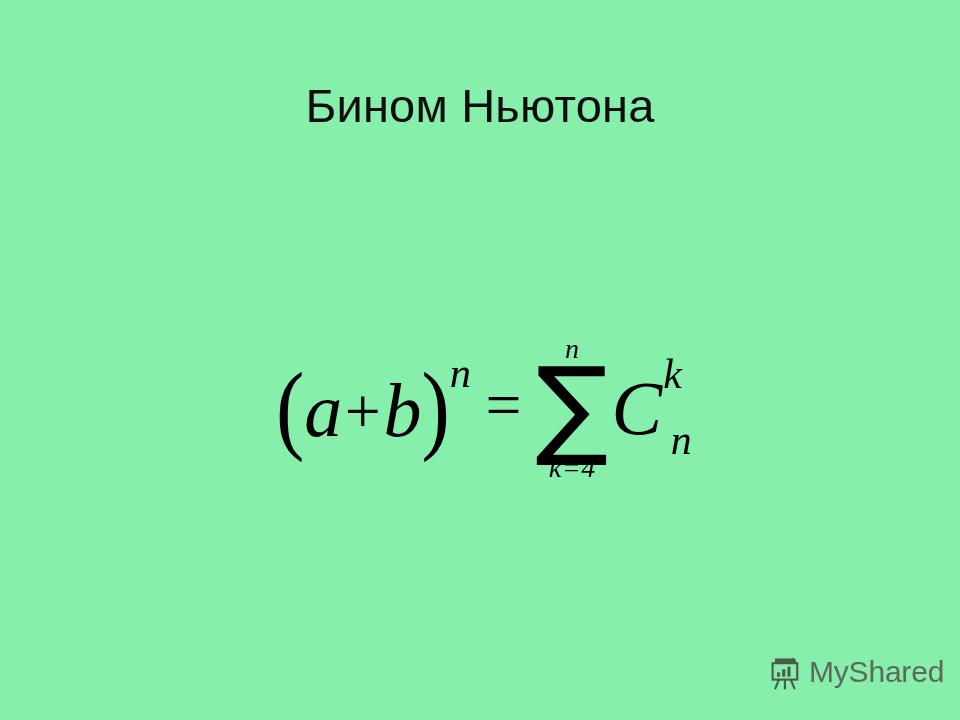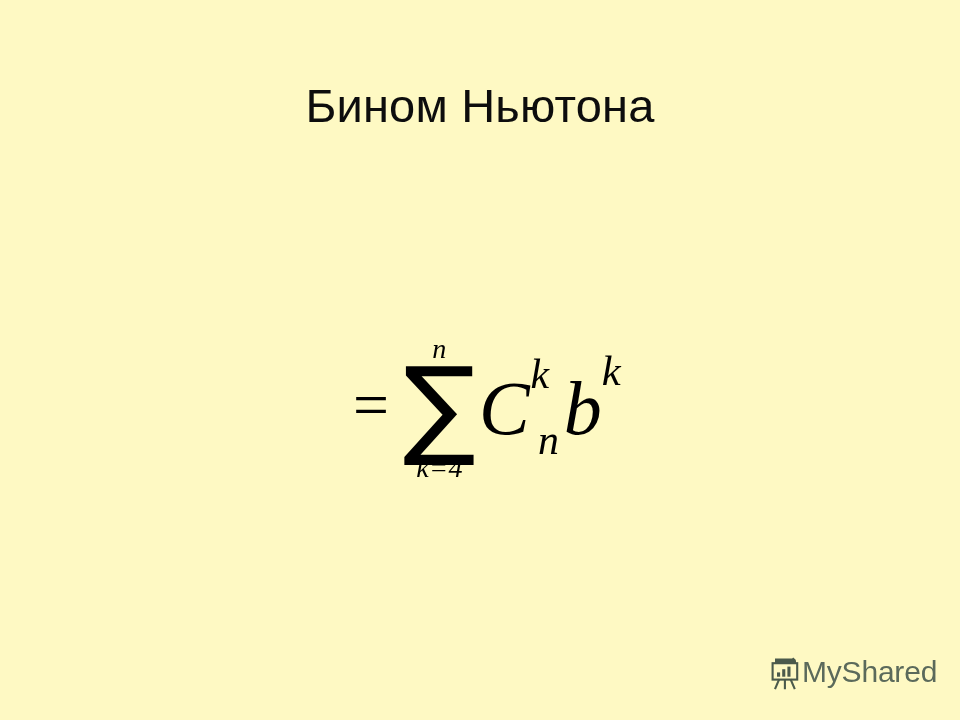--- a/index.html
+++ b/index.html
@@ -11,21 +11,21 @@
     height: 720px;
     background: #ffffff;
     font-family: "Liberation Sans", sans-serif;
     overflow: hidden;
     position: relative;
   }
 
   .slide {
     position: absolute;
     inset: 0;
-    background: #fef9c3;
+    background: #86efac;
   }
 
   
   .slide-title {
     position: absolute;
     top: 82px;
     left: 0;
     width: 960px;
     text-align: center;
     font-family: "Liberation Sans", sans-serif;
@@ -150,20 +150,21 @@
   .term { margin-left: 0.13em; }
   .term-b { margin-left: 0.16em; }
 
   
   .watermark {
     position: absolute;
     left: 768px;
     top: 654px;
     display: flex;
     align-items: center;
+    gap: 7px;
   }
   .watermark .wm-icon {
     width: 34px;
     height: 36px;
     display: block;
   }
   .watermark .wm-text {
     font-family: "Liberation Sans", sans-serif;
     font-size: 30px;
     font-weight: 400;
@@ -176,39 +177,39 @@
 </head>
 <body>
 
 <div class="slide">
 
   <div class="slide-title">Бином Ньютона</div>
 
   <div class="formula-wrap">
     <div class="formula">
 
+      <span class="group-left"><span class="paren">(</span><span class="var">a</span><span class="op-plus">+</span><span class="var">b</span><span class="paren">)</span><span class="sup">n</span></span>
 
       <span class="op-eq">=</span>
 
       <span class="bigop">
         <span class="limit-top">n</span>
         <span class="sigma-glyph">∑</span>
         <span class="limit-bot">k=4</span>
       </span>
 
       <span class="csym">
           <span class="cbase">C</span>
           <span class="stack">
             <span class="s-up">k</span>
             <span class="s-down">n</span>
           </span>
         </span>
 
 
-      <span class="term-b"><span class="var">b</span><span class="sup">k</span></span>
 
     </div>
   </div>
 
   <div class="watermark">
     <span class="wm-icon-wrap">
       <svg class="wm-icon" viewBox="0 0 34 36" xmlns="http://www.w3.org/2000/svg" fill="none" stroke="#4b5a4b" stroke-width="2.1" stroke-linecap="square" stroke-linejoin="miter" aria-hidden="true">
 
         <path d="M7 4.5 H25 a3 3 0 0 1 3 3 v1.5 H7 z" fill="#4b5a4b" stroke="none"></path>
         <path d="M25.3 4.6 a2.6 2.6 0 0 1 0 4.2" stroke="#4b5a4b" stroke-width="1.6" fill="none"></path>

